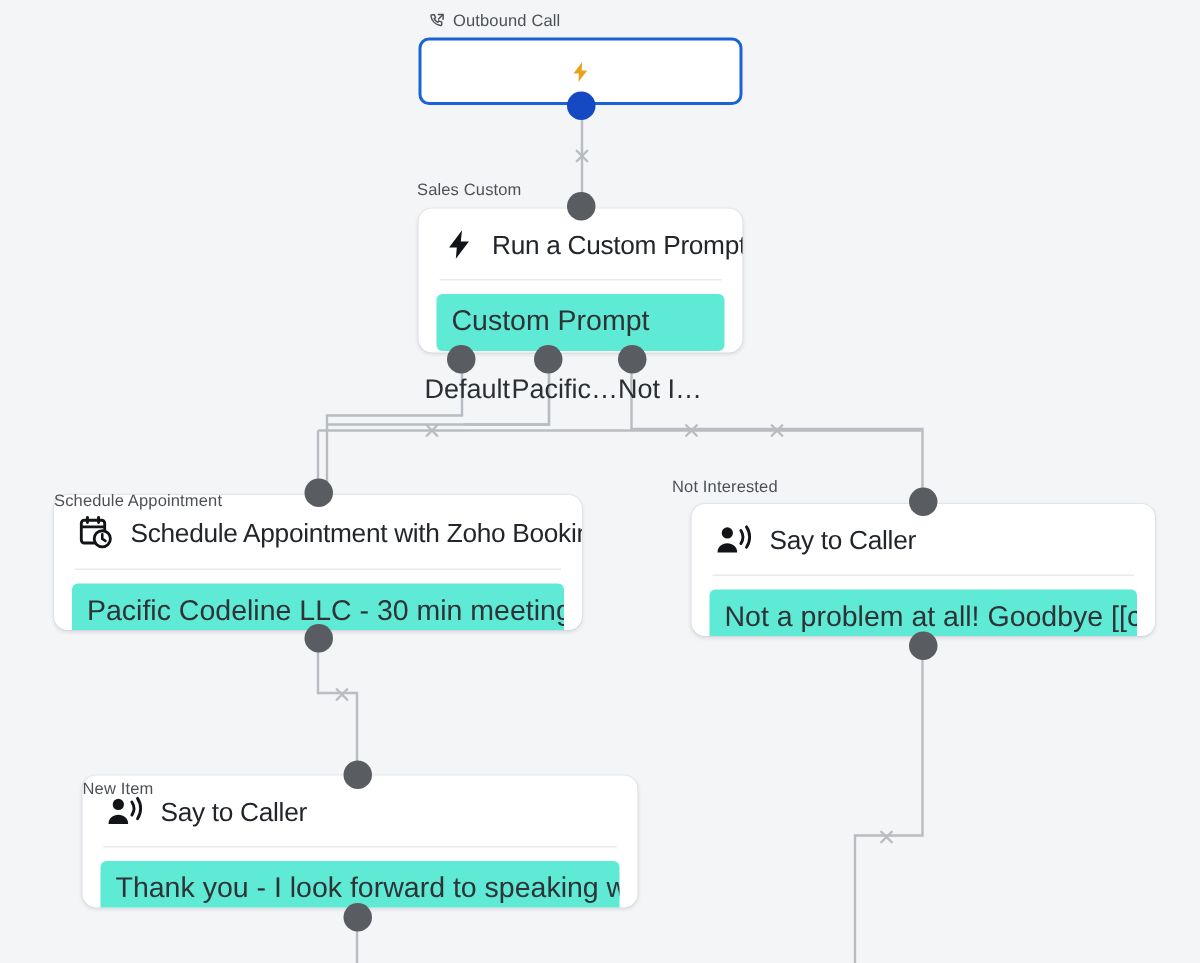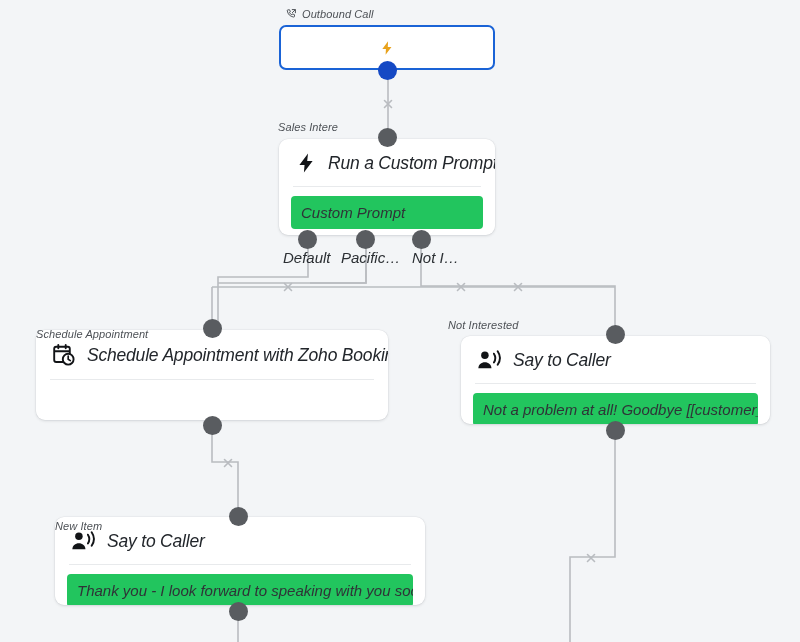--- a/index.html
+++ b/index.html
@@ -9,21 +9,21 @@
   body {
     width: 800px; height: 642px;
     position: relative;
     overflow: hidden;
     font-family: "Liberation Sans", sans-serif;
     -webkit-font-smoothing: antialiased;
   }
   #canvas {
     position: absolute;
     inset: 0;
-    width: 800px; height: 576px; font-style: italic;
+    width: 800px; height: 576px;
   }
   
   #wires {
     position: absolute;
     left: 0; top: 0;
     width: 800px; height: 642px;
     pointer-events: none;
     z-index: 1;
   }
   #wires path, #wires line {
@@ -71,24 +71,24 @@
   }
   .divider {
     height: 1px;
     background: #e8eaec;
     margin: 0 14px;
   }
   .card-body {
     padding: 9px 12px 13px 12px;
   }
   .field {
-    background: #22c55e;
+    background: #5eead4;
     border-radius: 4px;
     padding: 8px 10px;
-    font-size: 15px;
+    font-size: 19px;
     color: #2f3337;
     white-space: nowrap;
     overflow: hidden;
   }
   
   .trigger-card {
     border: 2px solid #1a63d6;
     border-radius: 7px;
     background: #fff;
     box-sizing: border-box;
@@ -100,21 +100,21 @@
   .port {
     position: absolute;
     width: 19px; height: 19px;
     border-radius: 50%;
     background: #595c60;
     z-index: 5;
   }
   .port-blue { background: #1549c4; }
   .branch-label {
     position: absolute;
-    font-size: 15px;
+    font-size: 18px;
     color: #2b2f33;
     white-space: nowrap;
     z-index: 5;
   }
   .ico { flex: 0 0 auto; display: block; }
 </style>
 </head>
 <body>
 
 <div id="canvas">
@@ -173,21 +173,21 @@
     <span>Outbound Call</span>
   </div>
 
   <div class="node trigger-card" style="left:279px; top:25px; width:216px; height:45px;">
     <svg class="ico" width="16" height="16" viewBox="0 0 24 24">
       <path d="M13.6 2L5 13.4h5.4L9.9 22l8.8-11.6h-5.5z" fill="#e8a21c"></path>
     </svg>
   </div>
   <div class="port port-blue" style="left:378px; top:61px;"></div>
 
-  <div class="node-label" style="left:278px; top:121px;">Sales Intere</div>
+  <div class="node-label" style="left:278px; top:121px;">Sales Custom</div>
 
   <div class="port" style="left:378px; top:128px;"></div>
 
   <div class="node card" style="left:279px; top:139px; width:216px; height:96px;">
     <div class="card-head">
       <svg class="ico" width="22" height="22" viewBox="0 0 24 24">
         <path d="M14.2 1.6L4.8 14.1h5.6L9.7 22.4l9.5-12.6h-5.9z" fill="#121417"></path>
       </svg>
       <span class="card-title">Run a Custom Prompt</span>
     </div>
@@ -216,20 +216,23 @@
         <rect x="2.2" y="3.8" width="15.6" height="15.2" rx="2" fill="none" stroke="#121417" stroke-width="1.9"></rect>
         <line x1="2.2" y1="8.2" x2="17.8" y2="8.2" stroke="#121417" stroke-width="1.9"></line>
         <line x1="6.3" y1="1.9" x2="6.3" y2="5.3" stroke="#121417" stroke-width="1.9" stroke-linecap="round"></line>
         <line x1="13.7" y1="1.9" x2="13.7" y2="5.3" stroke="#121417" stroke-width="1.9" stroke-linecap="round"></line>
         <circle cx="16.2" cy="16.2" r="5.4" fill="#fff" stroke="#121417" stroke-width="1.9"></circle>
         <path d="M16.2 13.2v3.1l2.1 1.3" fill="none" stroke="#121417" stroke-width="1.7" stroke-linecap="round" stroke-linejoin="round"></path>
       </svg>
       <span class="card-title">Schedule Appointment with Zoho Bookings</span>
     </div>
     <div class="divider"></div>
+    <div class="card-body">
+      <div class="field">Pacific Codeline LLC - 30 min meeting</div>
+    </div>
   </div>
 
   <div class="port" style="left:203px; top:416px;"></div>
 
   <div class="node-label" style="left:448px; top:319px;">Not Interested</div>
 
   <div class="port" style="left:606px; top:325px;"></div>
 
   <div class="node card" style="left:461px; top:336px; width:309px; height:88px;">
     <div class="card-head">

